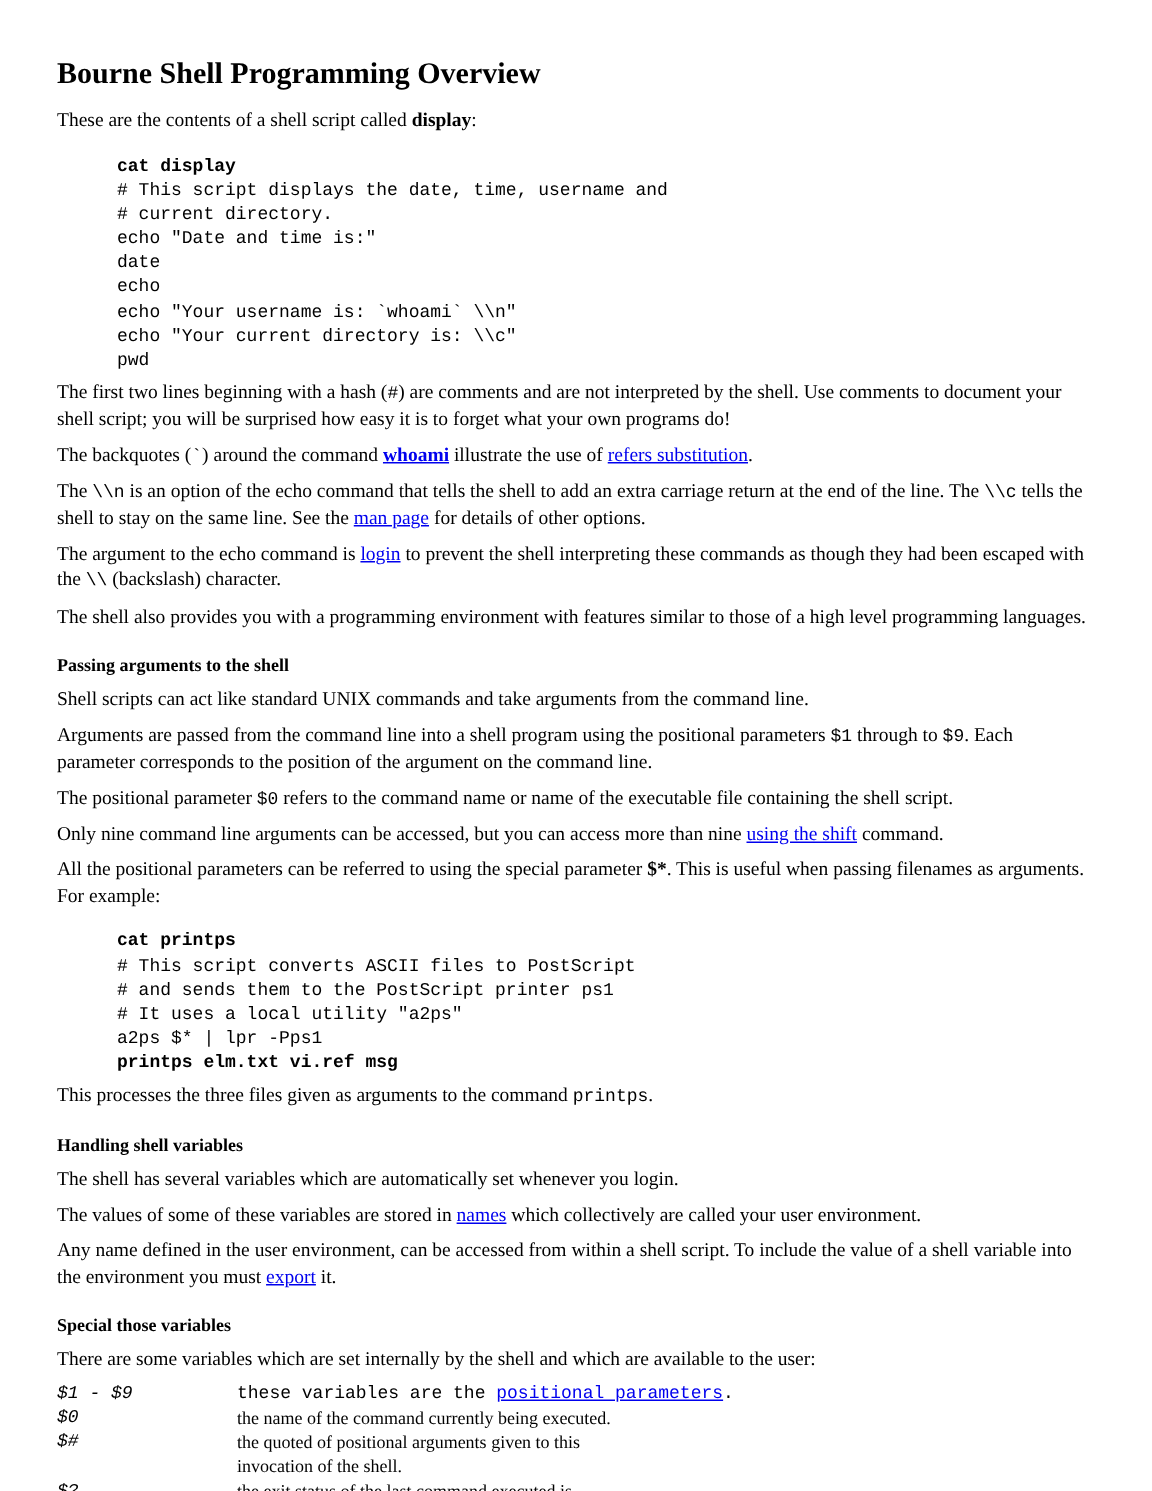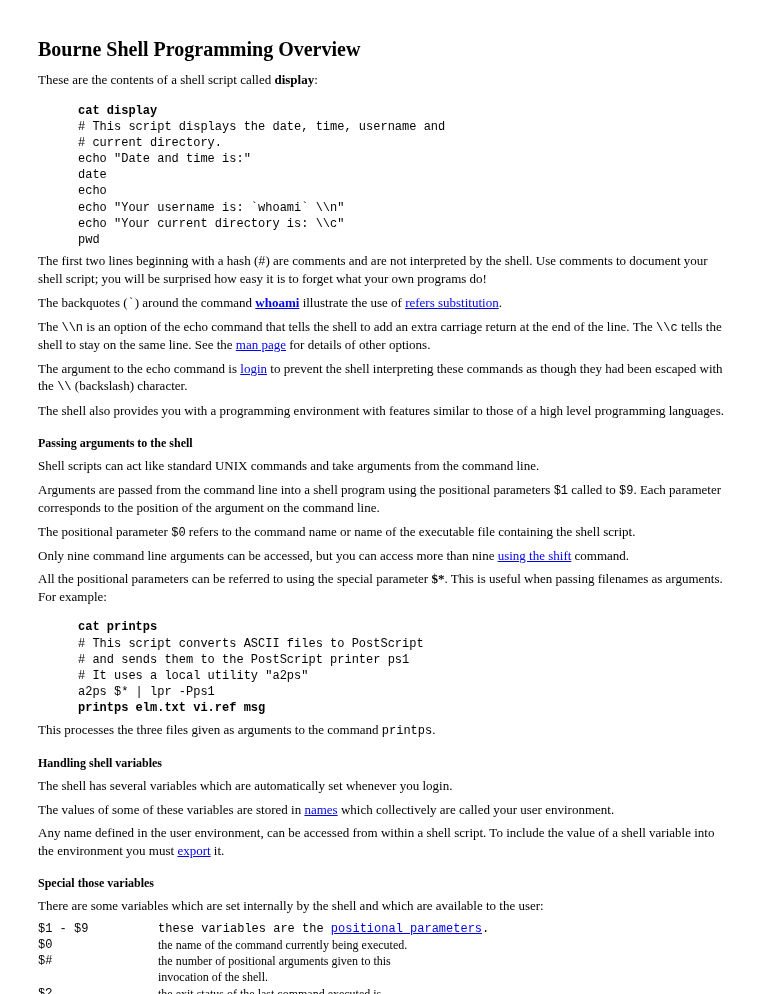--- a/index.html
+++ b/index.html
@@ -48,20 +48,21 @@
     border-collapse: collapse;
     margin-top: 4px;
   }
   table.vars td {
     vertical-align: top;
     padding: 0 0 0 0;
   }
   table.vars td.c1 {
     width: 120px;
     white-space: nowrap;
+    font-style: italic;
   }
   .prewrap {
     white-space: pre;
     font-family: Liberation Serif, serif;
   }
 </style>
 </head>
 <body>
 
 <h1>Bourne Shell Programming Overview</h1>
@@ -84,21 +85,21 @@
 
 <p><span>The </span><span class="mono">\\n</span><span> is an option of the echo command that tells the shell to add an extra carriage return at the end of the line. The </span><span class="mono">\\c</span><span> tells the shell to stay on the same line. See the </span><a href="#">man page</a><span> for details of other options.</span></p>
 
 <p><span>The argument to the echo command is </span><a href="#">login</a><span> to prevent the shell interpreting these commands as though they had been escaped with the </span><span class="mono">\\</span><span> (backslash) character.</span></p>
 
 <p>The shell also provides you with a programming environment with features similar to those of a high level programming languages.</p>
 
 <h2>Passing arguments to the shell</h2>
 
 <p>Shell scripts can act like standard UNIX commands and take arguments from the command line.</p>
-<p><span>Arguments are passed from the command line into a shell program using the positional parameters </span><span class="mono">$1</span><span> called to </span><span class="mono">$9</span><span>. Each parameter corresponds to the position of the argument on the command line.</span></p>
+<p><span>Arguments are passed from the command line into a shell program using the positional parameters </span><span class="mono">$1</span><span> through to </span><span class="mono">$9</span><span>. Each parameter corresponds to the position of the argument on the command line.</span></p>
 <p><span>The positional parameter </span><span class="mono">$0</span><span> refers to the command name or name of the executable file containing the shell script.</span></p>
 <p><span>Only nine command line arguments can be accessed, but you can access more than nine </span><a href="#">using the shift</a><span> command.</span></p>
 <p><span>All the positional parameters can be referred to using the special parameter </span><b>$*</b><span>. This is useful when passing filenames as arguments. For example:</span></p>
 
 <pre><span class="b">cat printps</span>
 <span># This script converts ASCII files to PostScript</span>
 <span># and sends them to the PostScript printer ps1</span>
 <span># It uses a local utility "a2ps"</span>
 <span>a2ps $* | lpr -Pps1</span>
 <span class="b">printps elm.txt vi.ref msg</span></pre>
@@ -120,21 +121,21 @@
       <tr>
   <td class="c1">$1 - $9</td>
   <td><span>these variables are the </span><a href="#">positional parameters</a><span>.</span></td>
 </tr>
 <tr>
   <td class="c1">$0</td>
   <td class="prewrap">the name of the command currently being executed.</td>
 </tr>
 <tr>
   <td class="c1">$#</td>
-  <td class="prewrap">the number of positional arguments given to this
+  <td class="prewrap">the quoted of positional arguments given to this
 invocation of the shell.</td>
 </tr>
 <tr>
   <td class="c1">$?</td>
   <td class="prewrap">the exit status of the last command executed is
 given as a decimal string.  When a command
 completes successfully, it returns the exit status
 of 0 (zero), otherwise it returns a non-zero exit
 status.</td>
 </tr>

